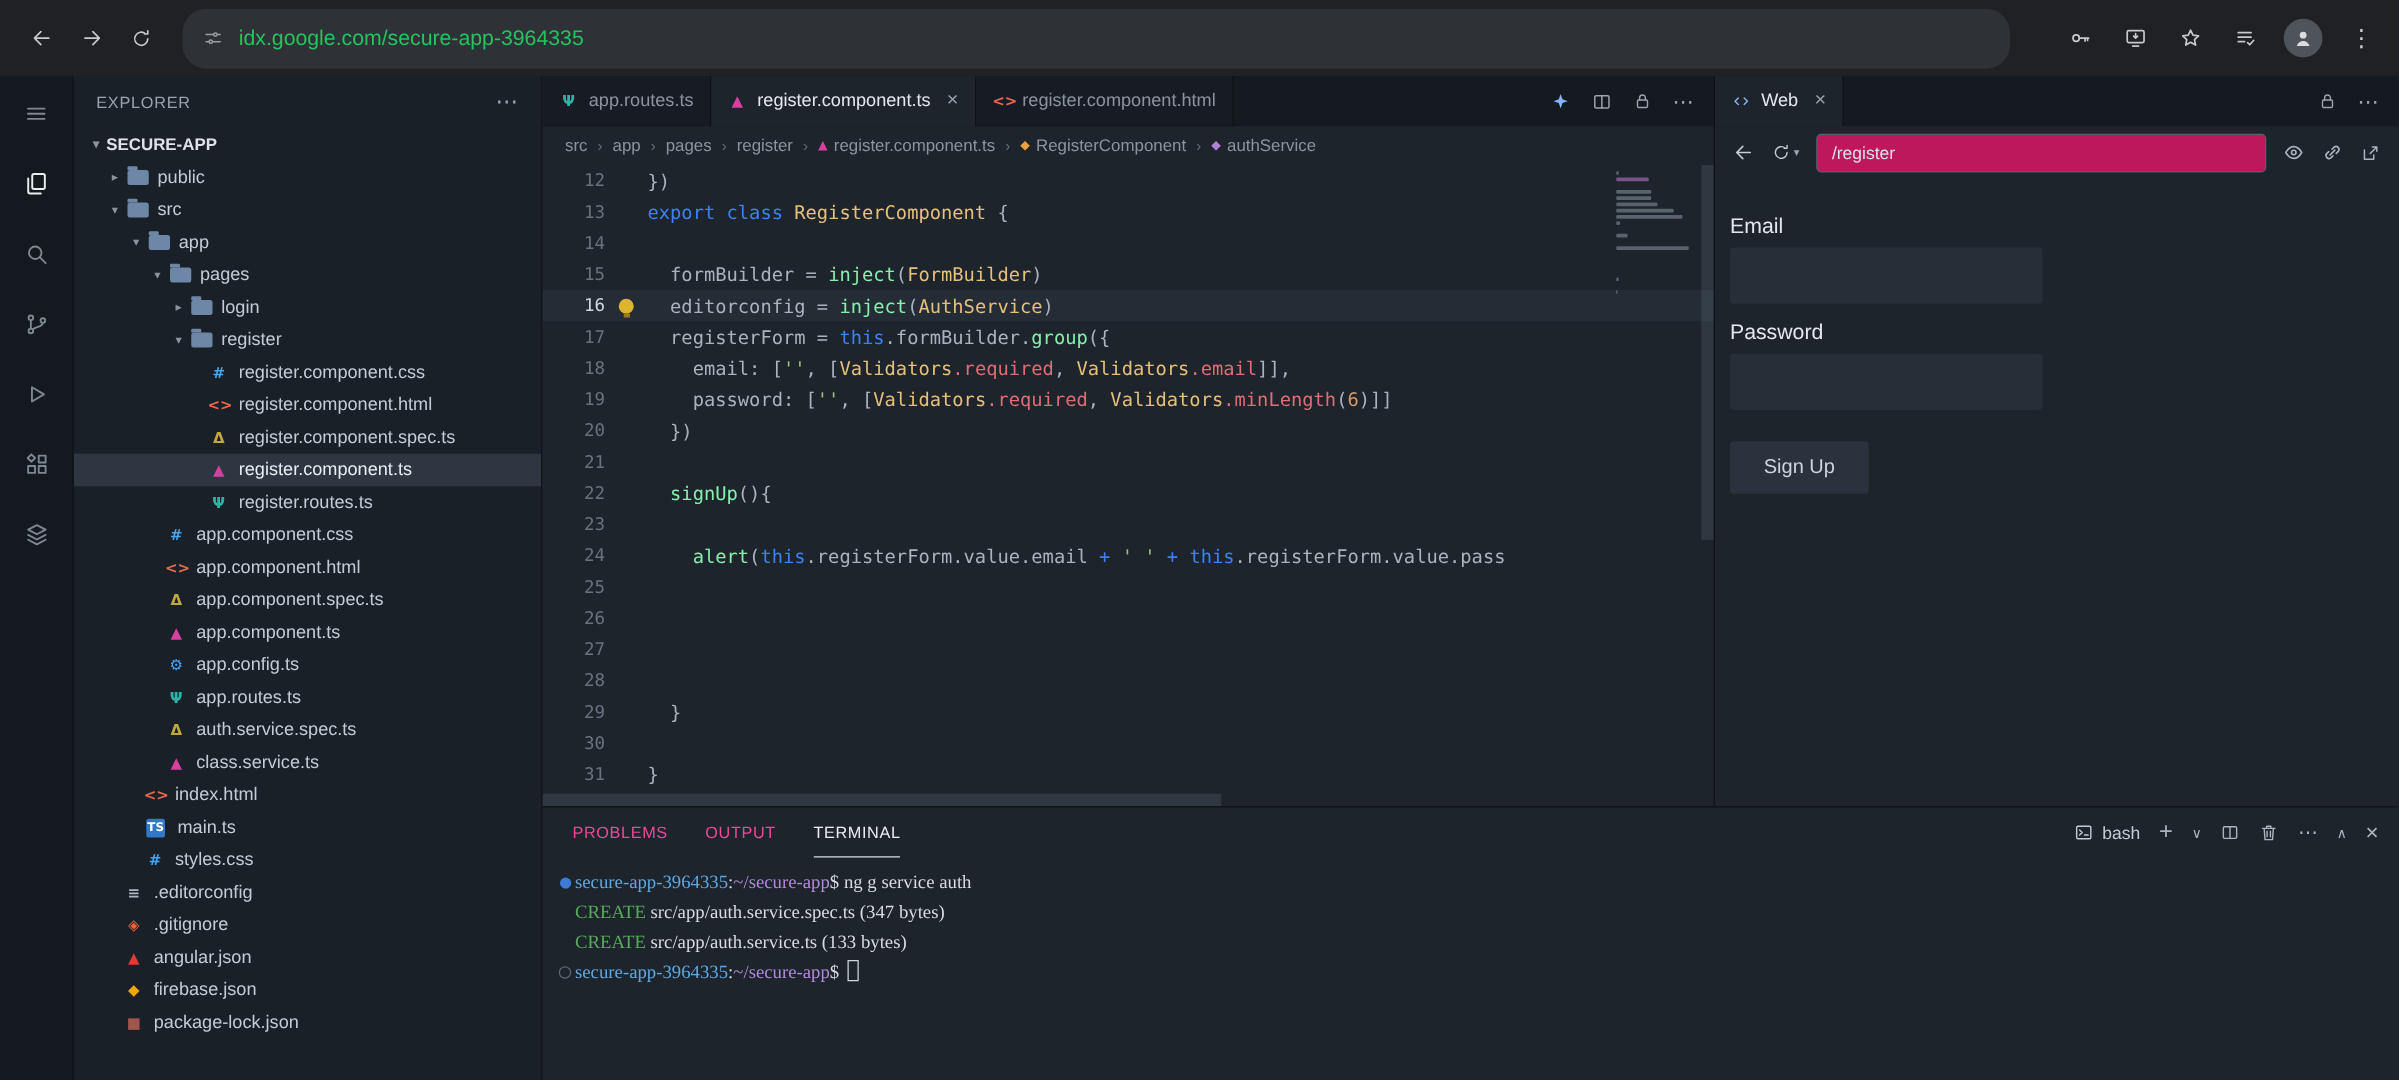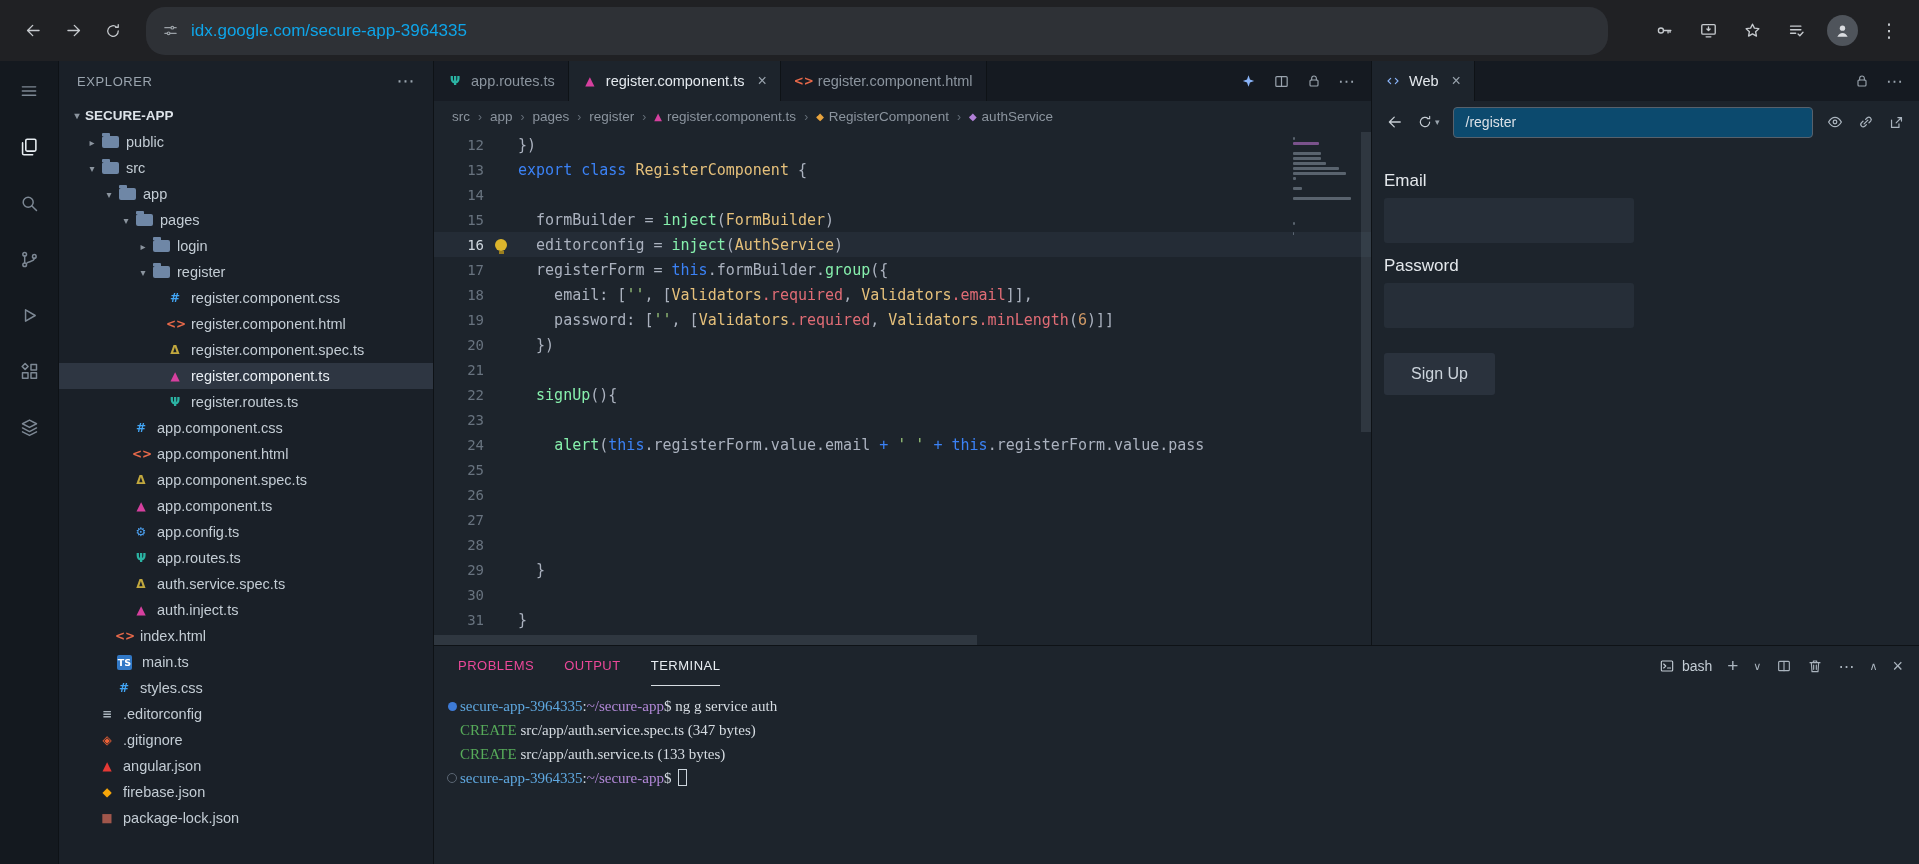--- a/index.html
+++ b/index.html
@@ -5,21 +5,21 @@
 *{margin:0;padding:0;box-sizing:border-box}
 html,body{width:1919px;height:864px;overflow:hidden;background:#1d242c;
   font-family:"Liberation Sans",sans-serif;color:#d7dde3}
 svg{display:block}
 .ic{stroke:currentColor;fill:none;stroke-width:1.7;stroke-linecap:round;stroke-linejoin:round}
 
 
 #chrome{height:61px;background:#202124;display:flex;align-items:center;padding:0 14px;gap:2px}
 .nav-btn{width:38px;height:38px;border-radius:50%;display:flex;align-items:center;justify-content:center;color:#c6cace}
 #omnibox{flex:1;max-width:1462px;height:48px;background:#2e3136;border-radius:19px;margin:0 12px;
-  display:flex;align-items:center;padding:0 16px;gap:12px;color:#0ea5e9;font-size:17px}
+  display:flex;align-items:center;padding:0 16px;gap:12px;color:#22c55e;font-size:17px}
 #omnibox .tune{color:#9aa0a6}
 .chrome-actions{display:flex;align-items:center;gap:12px;margin-left:auto}
 .ch-ic{width:32px;height:32px;display:flex;align-items:center;justify-content:center;color:#c6cace;font-size:19px}
 #avatar{width:31px;height:31px;border-radius:50%;background:#4f545b;display:flex;align-items:center;justify-content:center;margin:0 3px;overflow:hidden}
 
 
 #ide{display:flex;height:803px}
 #activity{width:59px;background:#14191f;border-right:1px solid #0e1216;display:flex;flex-direction:column;align-items:center;gap:12px;padding-top:8px}
 .ab-item{width:48px;height:44px;display:flex;align-items:center;justify-content:center;color:#7d8894;border-radius:6px}
 .ab-item.active{color:#e8edf2}
@@ -67,21 +67,21 @@
 .mm-bar{height:3px;margin-bottom:2px;border-radius:1px;opacity:.55}
 #vscroll{position:absolute;top:0;right:0;width:10px;height:300px;background:rgba(121,133,145,.20)}
 #hscroll{position:absolute;bottom:0;left:0;height:10px;width:100%}
 #hscroll .thumb{height:100%;width:58%;background:rgba(121,133,145,.20)}
 
 
 #preview-group{flex:1;display:flex;flex-direction:column;background:#1d242c;border-left:1px solid #0e1216;min-width:0}
 #preview-toolbar{height:42px;display:flex;align-items:center;gap:13px;padding:0 14px;color:#c6cdd4;flex:0 0 42px}
 .rfsh{display:flex;align-items:center;gap:2px}
 .rfsh .dd{font-size:9px;color:#9aa4ae}
-#preview-url{flex:1;height:31px;border:1px solid #57616c;border-radius:4px;background:#0c4a6e;display:flex;align-items:center;padding:0 12px;font-size:14px;color:#dbe1e7}
+#preview-url{flex:1;height:31px;border:1px solid #57616c;border-radius:4px;background:#be185d;display:flex;align-items:center;padding:0 12px;font-size:14px;color:#dbe1e7}
 .pv-ic{color:#aab4be}
 #preview-page{flex:1;padding:28px 12px 0 12px}
 .pp-label{font-size:17px;color:#e4e8ec;margin-bottom:7px}
 .pp-input{width:250px;height:45px;background:#262e38;border-radius:3px;margin-bottom:13px}
 #signup-btn{margin-top:12px;display:inline-block;background:#2a323d;color:#ccd4dc;font-size:16px;padding:12px 27px;border-radius:3px}
 
 
 #panel{height:219px;flex:0 0 219px;border-top:1px solid #0e1216;background:#1d242c;display:flex;flex-direction:column}
 #panel-head{height:40px;flex:0 0 40px;display:flex;align-items:stretch;padding:0 16px 0 24px}
 #panel-tabs{display:flex;gap:30px}
@@ -292,21 +292,21 @@
         <div class="tree-row" style="padding-left: 73px;">
           <span class="fico" style="color: rgb(43, 179, 163);">Ψ</span>
           <span class="tree-label">app.routes.ts</span>
         </div>
         <div class="tree-row" style="padding-left: 73px;">
           <span class="fico" style="color: rgb(194, 168, 62);">Δ</span>
           <span class="tree-label">auth.service.spec.ts</span>
         </div>
         <div class="tree-row" style="padding-left: 73px;">
           <span class="fico" style="color: rgb(214, 64, 159);">▲</span>
-          <span class="tree-label">auth.inject.ts</span>
+          <span class="tree-label">class.service.ts</span>
         </div>
         <div class="tree-row" style="padding-left: 56px;">
           <span class="fico" style="color: rgb(232, 105, 74);">&lt;&gt;</span>
           <span class="tree-label">index.html</span>
         </div>
         <div class="tree-row" style="padding-left: 56px;">
           <span class="fico ts-badge">TS</span>
           <span class="tree-label">main.ts</span>
         </div>
         <div class="tree-row" style="padding-left: 56px;">

